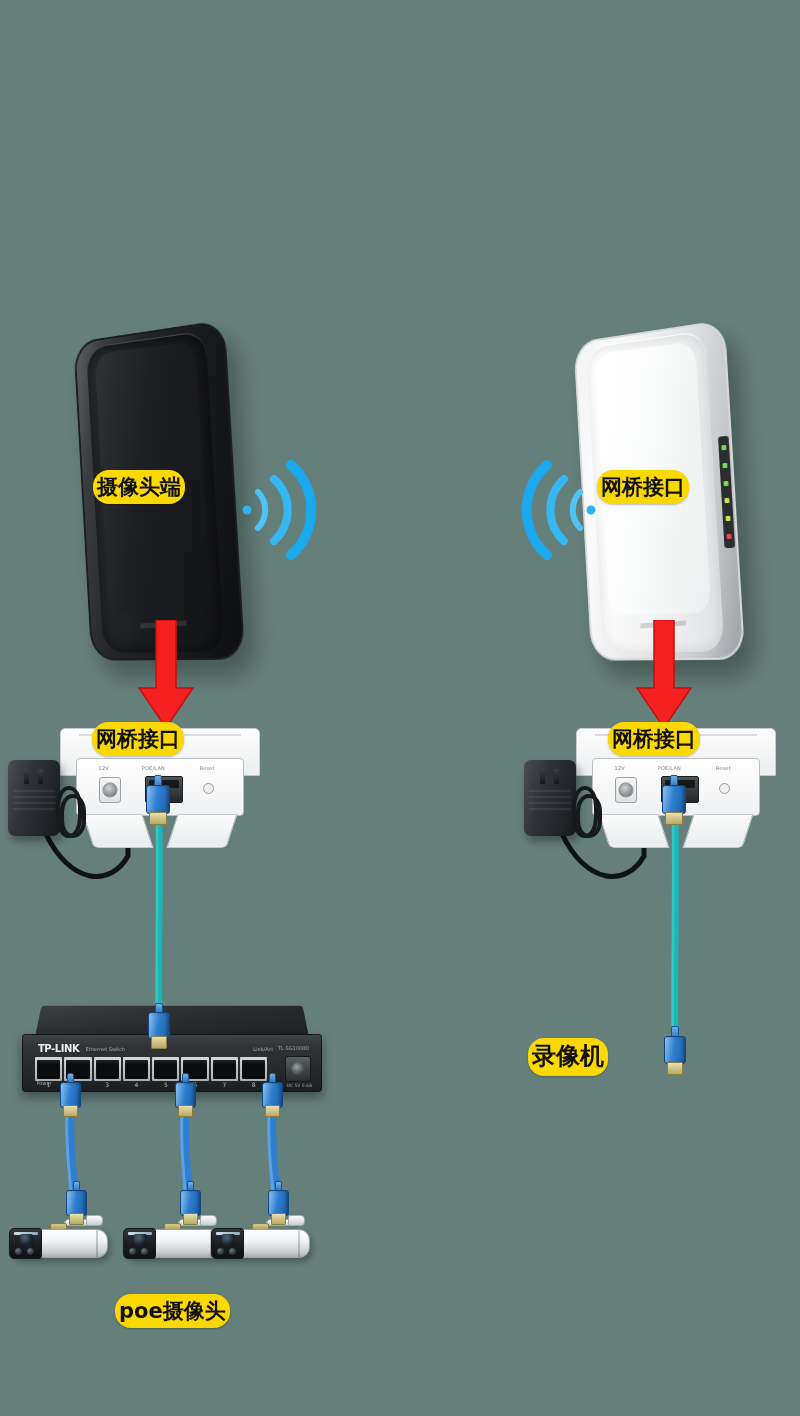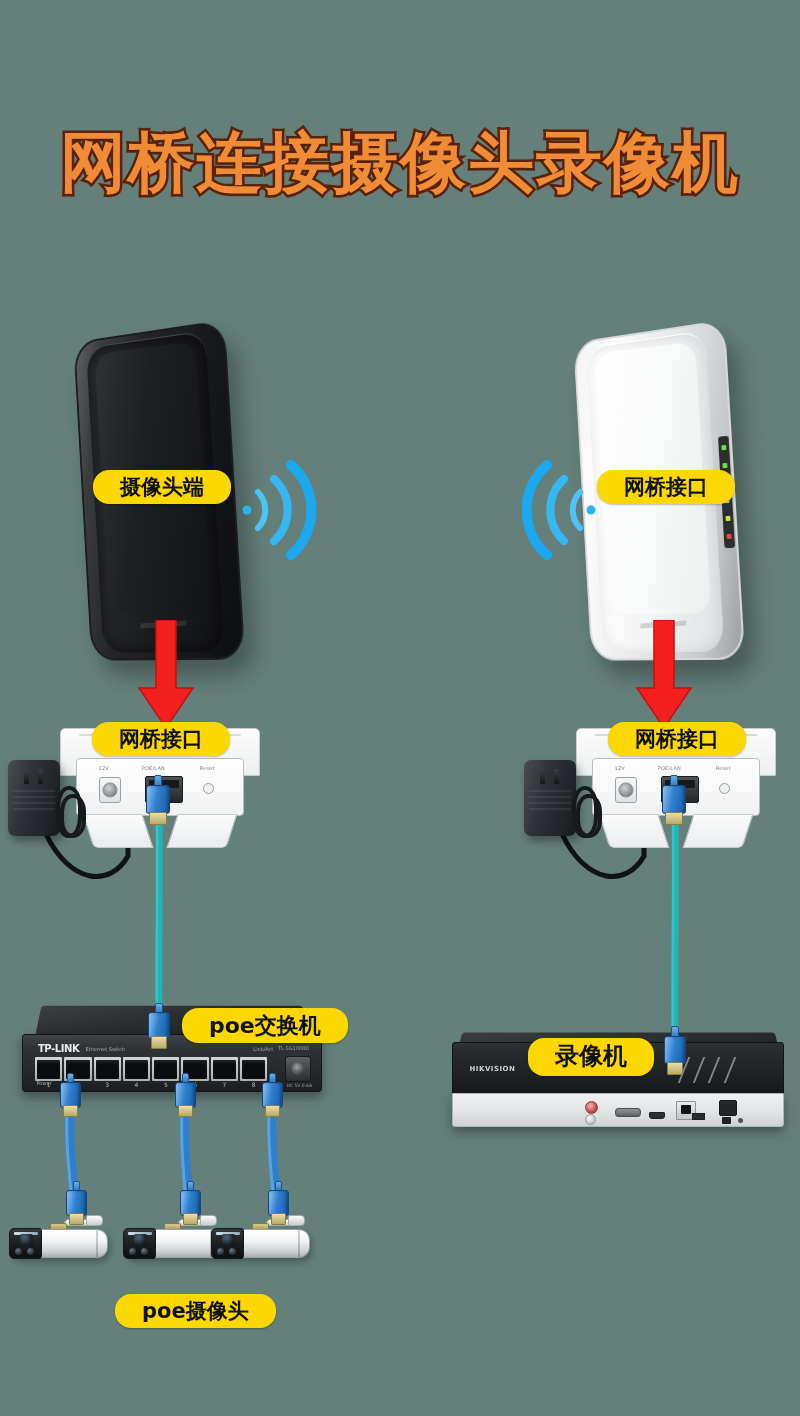--- a/index.html
+++ b/index.html
@@ -31,21 +31,21 @@
     font-family: "DejaVu Sans", "Liberation Sans", sans-serif;
   }
 
   
   .tag {
     position: absolute;
     background: #fbd800;
     color: #111;
     font-weight: 800;
     border-radius: 16px;
-    padding: 5px 27px;
+    padding: 5px 4px;
     line-height: 1.15;
     white-space: nowrap;
     z-index: 60;
     box-shadow: 0 1px 2px rgba(0,0,0,.25);
   }
 
   
   .bridge { position: absolute; z-index: 20; }
   .bridge .slab {
     position: absolute; inset: 0;
@@ -417,21 +417,20 @@
   .cam .band {
     position: absolute; right: 14px; top: 15px; width: 2px; height: 27px;
     background: rgba(0,0,0,.18);
   }
 </style>
 </head>
 <body>
 
 <div id="stage">
 
-  <div class="title">网桥连接摄像头录像机</div>
 
   <div class="bridge" style="left:78px; top:330px; width:160px; height:330px;">
     <div class="slab dark"></div>
     <div class="inner dark"></div>
     <div class="face dark"></div>
     <div class="notch dark"></div>
   </div>
   <div class="tag" style="left:93px; top:470px; font-size:21px;">摄像头端</div>
 
   <div class="wifi" style="left:228px; top:452px; width:110px; height:115px;">
@@ -604,21 +603,20 @@
         <span>4</span>
         <span>5</span>
         <span>6</span>
         <span>7</span>
         <span>8</span>
       </div>
       <div class="dcin"></div>
       <div class="dclbl">DC 5V 0.6A</div>
     </div>
   </div>
-  <div class="tag" style="left:182px; top:1008px; font-size:22px;">poe交换机</div>
 
   <div class="plug" style="left:60px; top:1082px; width:21px; height:40px;">
     <div class="clip"></div>
     <div class="shell"></div>
     <div class="tip"></div>
   </div>
   <div class="plug" style="left:175px; top:1082px; width:21px; height:40px;">
     <div class="clip"></div>
     <div class="shell"></div>
     <div class="tip"></div>
@@ -697,38 +695,15 @@
     <div class="lensblock">
       <div class="strip"></div>
       <div class="lens"></div>
       <div class="ir" style="left:5px;"></div>
       <div class="ir" style="left:17px;"></div>
     </div>
   </div>
 
   <div class="tag" style="left:115px; top:1294px; font-size:21px;">poe摄像头</div>
 
-  <div class="nvr" style="left:452px; top:1030px; width:332px; height:100px;">
-    <div class="top"></div>
-    <div class="upper">
-      <div class="brand">HIKVISION</div>
-      <div class="hatch">
-        <i style="left:6%"></i>
-          <i style="left:24%"></i>
-          <i style="left:42%"></i>
-          <i style="left:60%"></i>
-      </div>
-    </div>
-    <div class="lower">
-      <div class="bnc"></div>
-      <div class="bnc2"></div>
-      <div class="vga"></div>
-      <div class="hdmi"></div>
-      <div class="lan"></div>
-      <div class="usb"></div>
-      <div class="pwrsw"></div>
-      <div class="pwrjack"></div>
-      <div class="dot"></div>
-    </div>
-  </div>
   <div class="tag" style="left:528px; top:1038px; font-size:24px;">录像机</div>
 
 </div>
 
 </body></html>

